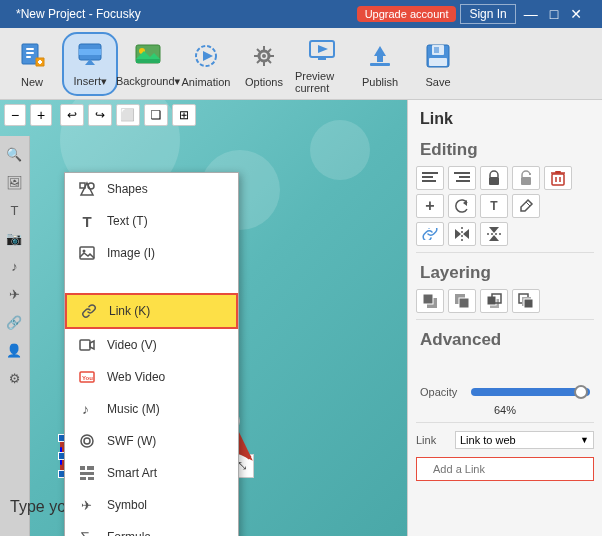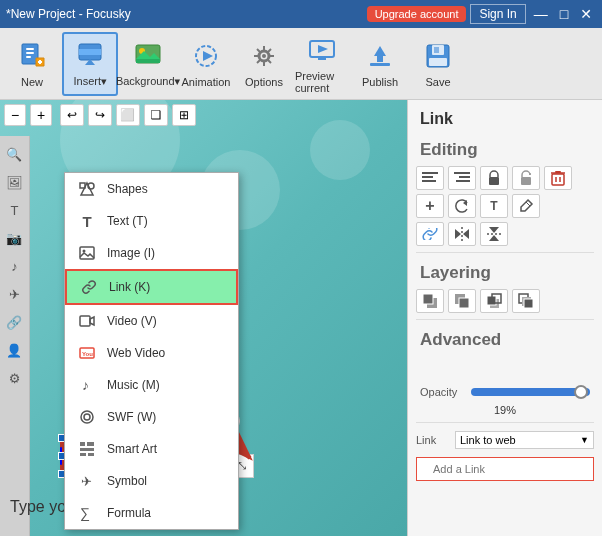--- a/index.html
+++ b/index.html
@@ -5,21 +5,21 @@
     * { box-sizing: border-box; margin: 0; padding: 0; }
     body { font-family: 'Segoe UI', Arial, sans-serif; font-size: 12px; background: #f0f0f0; width: 602px; height: 536px; overflow: hidden; }
 
     
     .title-bar {
       background: #2c5f9e;
       color: white;
       height: 28px;
       display: flex;
       align-items: center;
-      padding: 0 6px;
+      padding: 0 16px;
       justify-content: space-between;
       user-select: none;
     }
     .title-bar-left { display: flex; align-items: center; gap: 6px; font-size: 12px; }
     .title-bar-right { display: flex; align-items: center; gap: 4px; }
     .upgrade-btn {
       background: #e74c3c;
       color: white;
       border: none;
       padding: 2px 8px;
@@ -64,21 +64,21 @@
       height: 64px;
       cursor: pointer;
       border: 1px solid transparent;
       border-radius: 3px;
       background: transparent;
       font-size: 11px;
       color: #333;
       gap: 4px;
       position: relative;
     }
-    .tool-btn.active { background: #cce0f5; border-color: #4a90d9; border-width: 2px; }
+    .tool-btn.active { background: #cce0f5; border-color: #4a90d9; border-width: 2px; border-radius: 15px; }
     .tool-icon {
       width: 32px;
       height: 32px;
       display: flex;
       align-items: center;
       justify-content: center;
       font-size: 22px;
     }
     .tool-label { font-size: 11px; }
 
@@ -605,21 +605,21 @@
       <div class="dropdown-item">
         <div class="dropdown-item-icon">
           <svg width="16" height="16" viewBox="0 0 16 16">
             <rect x="1" y="2" width="14" height="12" rx="1" fill="none" stroke="#555" stroke-width="1.5"></rect>
             <circle cx="5" cy="6" r="1.5" fill="#555"></circle>
             <polyline points="1,12 5,8 9,11 11,9 15,13" fill="none" stroke="#555" stroke-width="1.5"></polyline>
           </svg>
         </div>
         <span>Image (I)</span>
       </div>
-      <div class="dropdown-item link-outlined" style="border:2px solid #e74c3c;background:#86efac;">
+      <div class="dropdown-item link-outlined" style="border:2px solid #e74c3c;background:#fde047;margin-top:24px;">
         <div class="dropdown-item-icon">
           <svg width="16" height="16" viewBox="0 0 16 16">
             <path d="M7 9a3 3 0 0 0 4.243 0l2-2a3 3 0 0 0-4.243-4.243L7.95 3.8" fill="none" stroke="#555" stroke-width="1.5" stroke-linecap="round"></path>
             <path d="M9 7a3 3 0 0 0-4.243 0l-2 2a3 3 0 0 0 4.243 4.243L8.05 12.2" fill="none" stroke="#555" stroke-width="1.5" stroke-linecap="round"></path>
           </svg>
         </div>
         <span>Link (K)</span>
       </div>
       <div class="dropdown-item">
         <div class="dropdown-item-icon">
@@ -806,21 +806,21 @@
     <div class="panel-divider"></div>
 
     <div class="panel-section-title">Advanced</div>
 
     <div class="panel-row">
       <label>Opacity</label>
       <div class="opacity-slider">
         <div class="opacity-slider-thumb"></div>
       </div>
     </div>
-    <div class="opacity-value">19%</div>
+    <div class="opacity-value">64%</div>
 
     <div class="panel-divider"></div>
 
     <div class="link-row">
       <span class="link-label">Link</span>
       <div class="link-select">
         <span>Link to web</span>
         <span style="font-size:9px;">▼</span>
       </div>
     </div>

